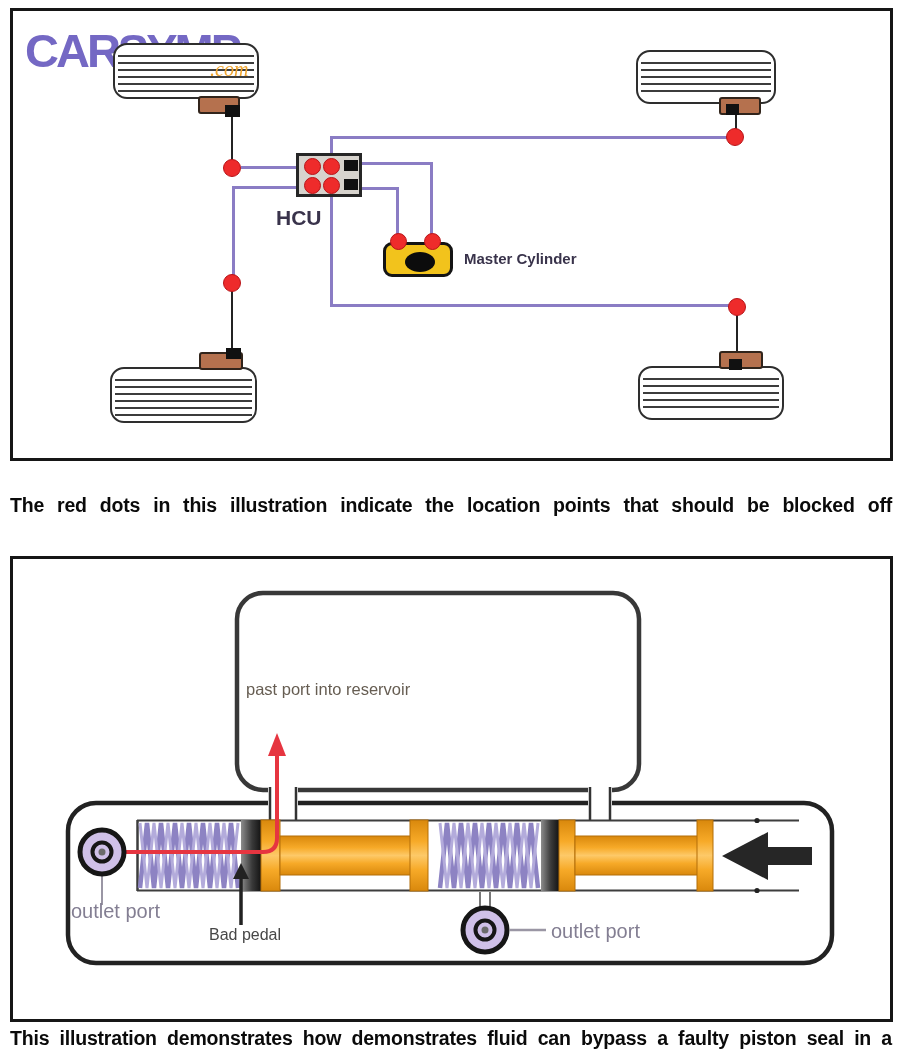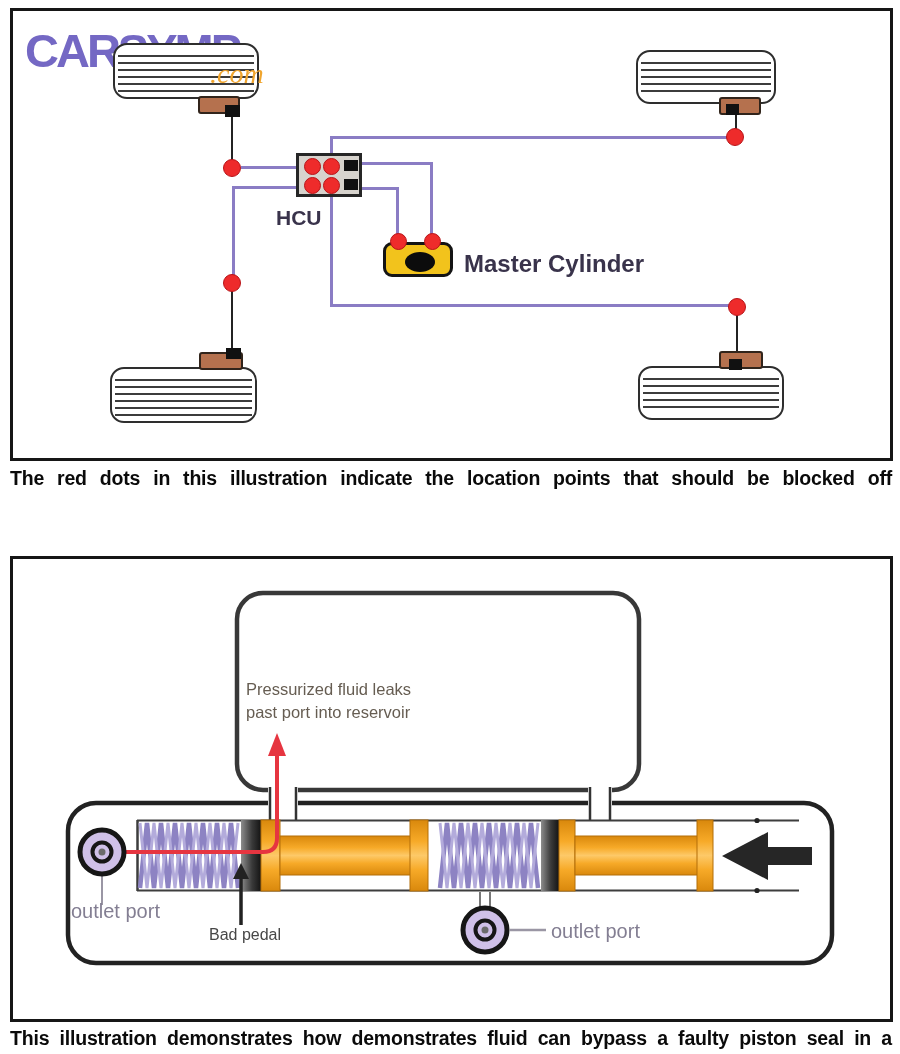--- a/index.html
+++ b/index.html
@@ -16,21 +16,21 @@
   .pline{position:absolute;background:#8a7cc4;}
   .rdot{position:absolute;width:18px;height:18px;border-radius:50%;
         background:#ee2b2b;border:1px solid #b81418;box-sizing:border-box;}
   .rdot.sm{width:17px;height:17px;}
   .hcu{position:absolute;background:#d7d3cd;border:3px solid #262626;box-sizing:border-box;}
   .mc{position:absolute;background:#f2c31c;border:3px solid #141414;border-radius:9px;box-sizing:border-box;}
   .mc .eye{position:absolute;width:30px;height:20px;background:#0c0c0c;border-radius:50%;}
   .lbl{position:absolute;font-weight:bold;color:#39334b;}
   .brand{position:absolute;font-weight:800;font-size:47px;letter-spacing:-3px;color:#7468c4;
          font-family:"Liberation Sans",sans-serif;z-index:1;}
-  .tld{position:absolute;font-style:italic;font-size:28px;color:#f0a52e;z-index:3;
+  .tld{position:absolute;font-style:italic;font-size:20px;color:#f0a52e;z-index:3;
        font-family:"Liberation Serif",serif;}
   .cap{position:absolute;width:882px;color:#0a0a0a;font-weight:bold;font-size:19.5px;
        line-height:25px;letter-spacing:-0.2px;}
   .cap .l1{text-align:justify;text-align-last:justify;}
   .note{position:absolute;color:#665d52;font-size:16.5px;line-height:23px;}
   .glabel{position:absolute;color:#837e92;font-size:20px;}
   .dlabel{position:absolute;color:#474747;font-size:16px;}
   svg{position:absolute;left:0;top:0;}
 </style>
 </head>
@@ -86,31 +86,31 @@
   <div class="rdot sm" style="left:310px;top:147px;z-index:5;"></div>
   <div class="rdot sm" style="left:291px;top:166px;z-index:5;"></div>
   <div class="rdot sm" style="left:310px;top:166px;z-index:5;"></div>
   <div class="blk" style="left:331px;top:149px;width:14px;height:11px;z-index:5;"></div>
   <div class="blk" style="left:331px;top:168px;width:14px;height:11px;z-index:5;"></div>
   <div class="lbl" style="left:263px;top:195px;font-size:21px;">HCU</div>
 
   <div class="mc" style="left:370px;top:231px;width:70px;height:35px;z-index:4;">
     <div class="eye" style="left:19px;top:7px;"></div>
   </div>
-  <div class="lbl" style="left:451px;top:239px;font-size:24px;">Master Cylinder</div>
+  <div class="lbl" style="left:451px;top:239px;font-size:15px;">Master Cylinder</div>
 
   <div class="rdot" style="left:210px;top:148px;z-index:5;"></div>
   <div class="rdot" style="left:713px;top:117px;z-index:5;"></div>
   <div class="rdot" style="left:210px;top:263px;z-index:5;"></div>
   <div class="rdot" style="left:715px;top:287px;z-index:5;"></div>
   <div class="rdot sm" style="left:377px;top:222px;z-index:5;"></div>
   <div class="rdot sm" style="left:411px;top:222px;z-index:5;"></div>
 </div>
 
-<div class="cap" style="left:10px;top:466px;">
+<div class="cap" style="left:10px;top:493px;">
   <div class="l1">The red dots in this illustration indicate the location points that should be blocked off</div>
 </div>
 
 <div class="panel" style="left:10px;top:556px;width:877px;height:460px;">
 
   <svg width="871" height="454" viewBox="0 0 871 454">
     <defs>
       <linearGradient id="sealg" x1="0" y1="0" x2="1" y2="0">
         <stop offset="0" stop-color="#8d8d8d"></stop>
           <stop offset="0.55" stop-color="#3a3a3a"></stop>
@@ -176,21 +176,20 @@
     <line x1="477" y1="333" x2="477" y2="351" stroke="#777" stroke-width="2"></line>
     <circle cx="472" cy="371" r="22" fill="#cfc0e8" stroke="#161616" stroke-width="5"></circle>
     <circle cx="472" cy="371" r="9.5" fill="#cfc0e8" stroke="#161616" stroke-width="4"></circle>
     <circle cx="472" cy="371" r="3.5" fill="#6b6b6b"></circle>
     <line x1="497" y1="371" x2="533" y2="371" stroke="#9a96a4" stroke-width="2.5"></line>
 
     <polygon fill="#262626" points="709,297 755,273 755,288 799,288 799,306 755,306 755,321"></polygon>
   </svg>
 
   <div class="note" style="left:233px;top:119px;">
-    <div>Pressurized fluid leaks</div>
     <div>past port into reservoir</div>
   </div>
   <div class="glabel" style="left:58px;top:341px;">outlet port</div>
   <div class="dlabel" style="left:196px;top:367px;">Bad pedal</div>
   <div class="glabel" style="left:538px;top:361px;">outlet port</div>
 </div>
 
 <div class="cap" style="left:10px;top:1026px;">
   <div class="l1">This illustration demonstrates how demonstrates fluid can bypass a faulty piston seal in a</div>
   <div>master cylinder. No visible fluid leaks would be produced in this case.</div>

